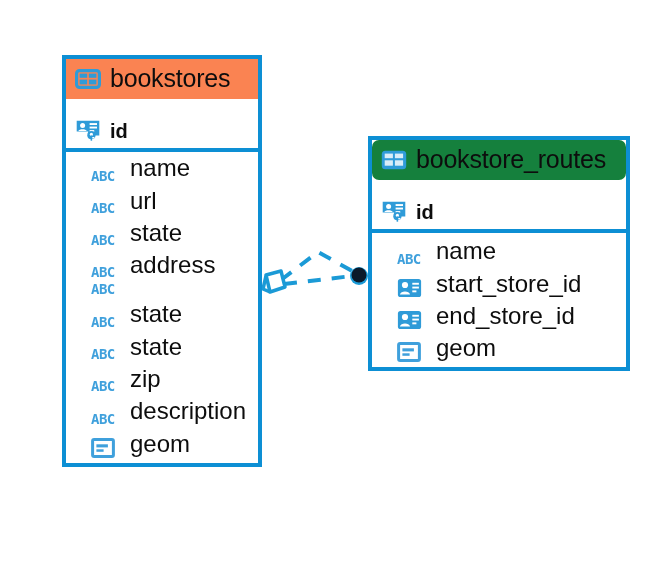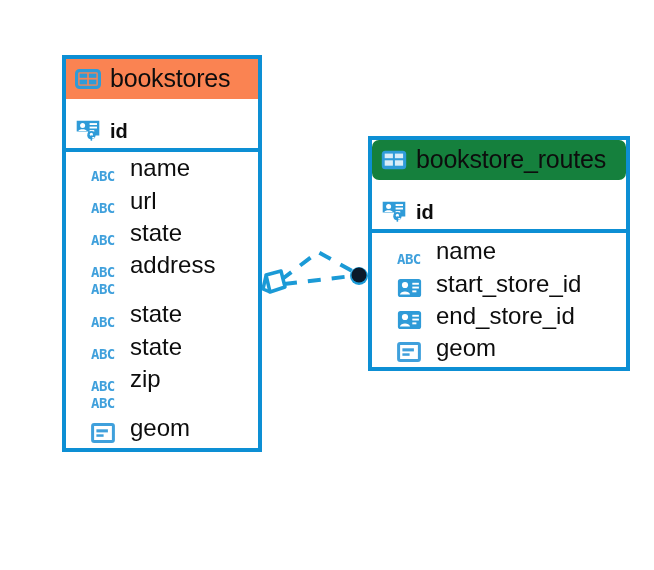--- a/index.html
+++ b/index.html
@@ -154,20 +154,21 @@
     <div class="field-row">
       <span class="icon-abc">ABC</span>
       <span class="field-label">state</span>
     </div>
     <div class="field-row">
       <span class="icon-abc">ABC</span>
       <span class="field-label">zip</span>
     </div>
     <div class="field-row">
       <span class="icon-abc">ABC</span>
+      <span class="field-label">description</span>
     </div>
     <div class="field-row" style="padding-bottom:5px;">
       <span class="icon" style="width:30px;justify-content:flex-start;">
         <svg width="24" height="20" viewBox="0 0 24 20">
           <rect x="1.6" y="1.6" width="20.8" height="16.8" rx="1.5" fill="#ffffff" stroke="#3fa0dc" stroke-width="3"></rect>
           <rect x="5.4" y="6.3" width="11.5" height="3.1" fill="#3fa0dc"></rect>
           <rect x="5.4" y="11.3" width="7.2" height="2.5" fill="#3fa0dc"></rect>
         </svg>
       </span>
       <span class="field-label">geom</span>

